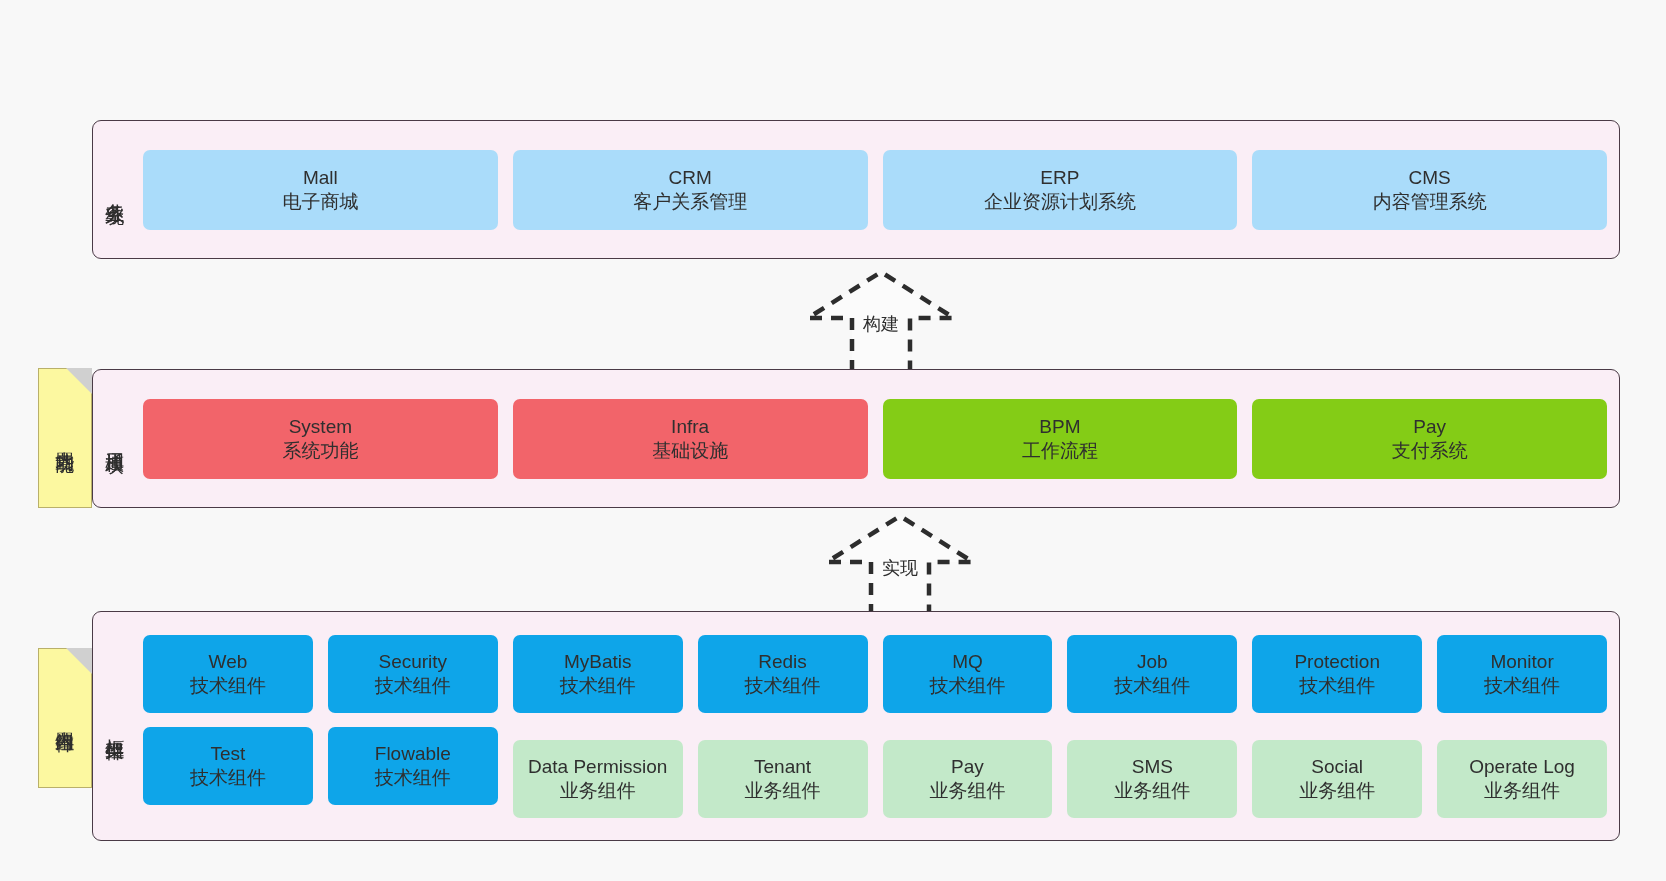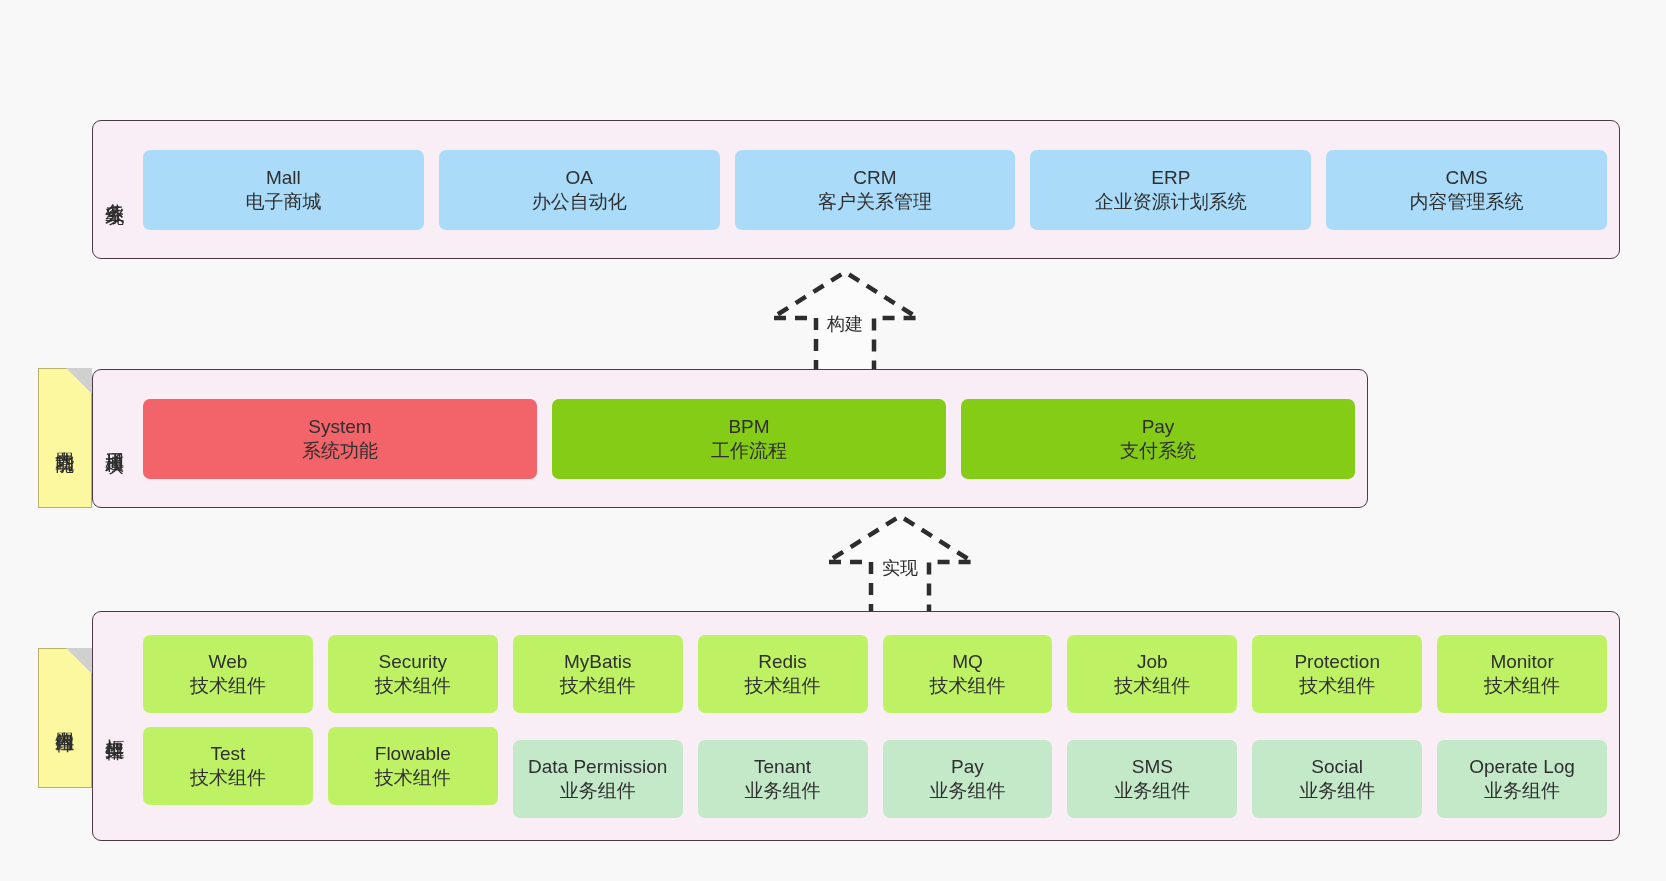--- a/index.html
+++ b/index.html
@@ -80,26 +80,26 @@
     padding: 6px 4px;
     min-width: 0;
   }
   .card .t1 { display:block; }
   .card .t2 { display:block; }
 
   
   .c-blue        { background: #aadcfa; }
   .c-red         { background: #f2646a; }
   .c-pink        { background: #84cc16; }
-  .c-green       { background: #bef264; }
+  .c-green       { background: #0ea5e9; }
   .c-green-light { background: #c3e9c9; margin-top: 13px; }
 
   
   #layer-business { left: 92px;  top: 120px; width: 1528px; height: 139px; }
-  #layer-modules  { left: 92px;  top: 369px; width: 1276px; height: 139px; }
+  #layer-modules  { left: 92px;  top: 369px; width: 1528px; height: 139px; }
   #layer-frame    { left: 92px;  top: 611px; width: 1528px; height: 230px; }
 
   #layer-business .card,
   #layer-modules  .card { height: 80px; }
   #layer-frame    .card { height: 78px; }
 
   
   .note {
     position: absolute;
     box-sizing: border-box;
@@ -128,21 +128,21 @@
   }
   #note-modules { left: 38px; top: 368px; width: 54px; height: 140px; }
   #note-frame   { left: 38px; top: 648px; width: 54px; height: 140px; }
 
   
   .arrow-wrap {
     position: absolute;
     width: 170px;
     height: 105px;
   }
-  #arrow-build   { left: 760px; top: 268px; }
+  #arrow-build   { left: 796px; top: 268px; }
   #arrow-impl    { left: 815px; top: 512px; }
 
   .arrow-wrap svg { display:block; width: 170px; height: 105px; }
 
   .arrow-label {
     position: absolute;
     left: 0;
     top: 44px;
     width: 170px;
     text-align: center;
@@ -159,24 +159,20 @@
 
   <div class="layer" id="layer-business">
     <div class="layer-title">业务系统</div>
     <div class="layer-body">
       <div class="row">
         <div class="card c-blue">
           <span class="t1">Mall</span>
           <span class="t2">电子商城</span>
         </div>
         <div class="card c-blue">
-          <span class="t1">OA</span>
-          <span class="t2">办公自动化</span>
-        </div>
-        <div class="card c-blue">
           <span class="t1">CRM</span>
           <span class="t2">客户关系管理</span>
         </div>
         <div class="card c-blue">
           <span class="t1">ERP</span>
           <span class="t2">企业资源计划系统</span>
         </div>
         <div class="card c-blue">
           <span class="t1">CMS</span>
           <span class="t2">内容管理系统</span>
@@ -196,20 +192,24 @@
     <span>内置功能</span>
   </div>
   <div class="layer" id="layer-modules">
     <div class="layer-title">通用模块</div>
     <div class="layer-body">
       <div class="row">
         <div class="card c-red">
           <span class="t1">System</span>
           <span class="t2">系统功能</span>
         </div>
+        <div class="card c-red">
+          <span class="t1">Infra</span>
+          <span class="t2">基础设施</span>
+        </div>
         <div class="card c-pink">
           <span class="t1">BPM</span>
           <span class="t2">工作流程</span>
         </div>
         <div class="card c-pink">
           <span class="t1">Pay</span>
           <span class="t2">支付系统</span>
         </div>
       </div>
     </div>

